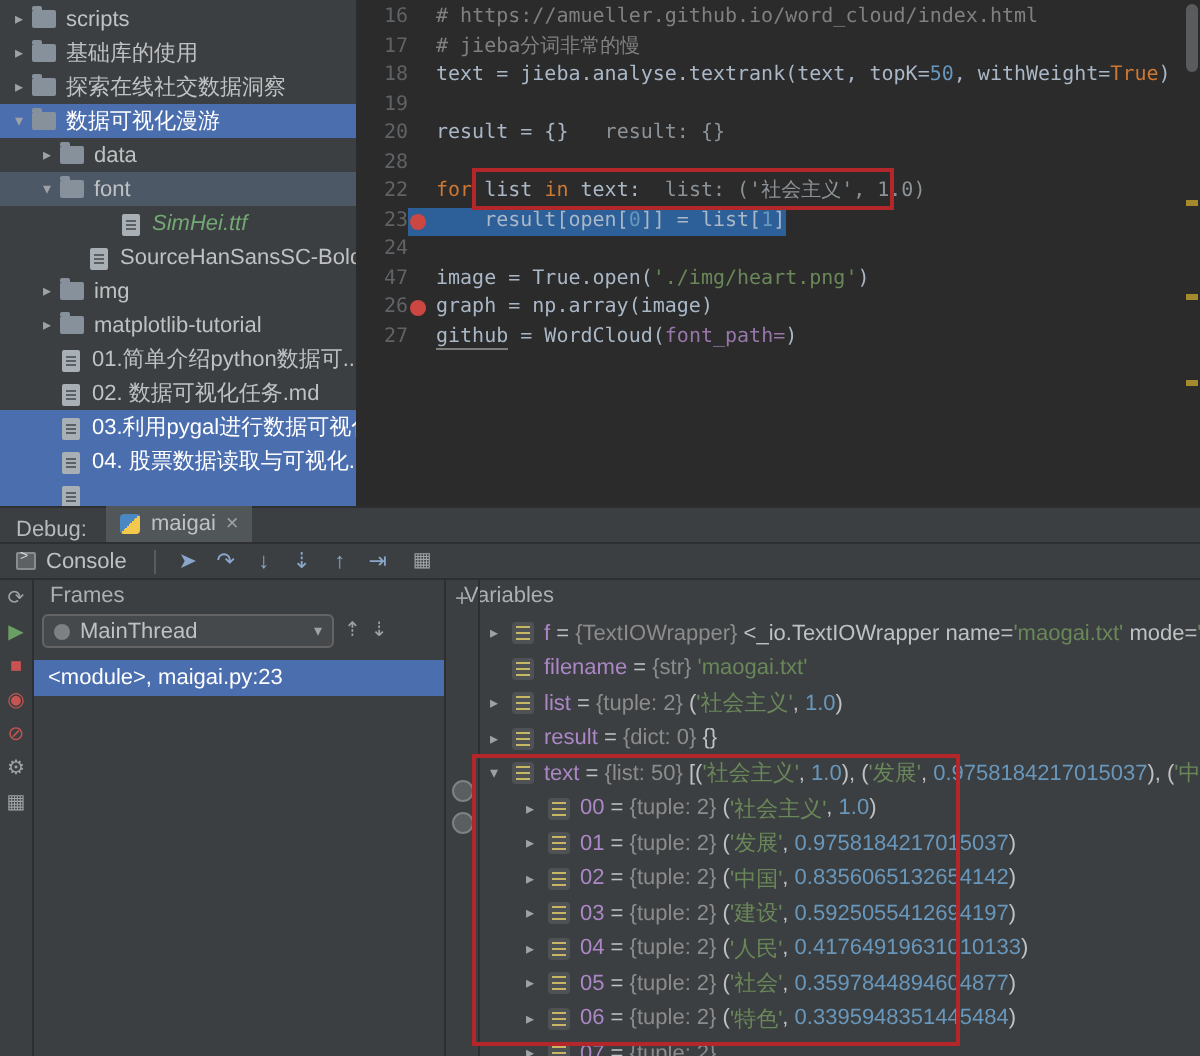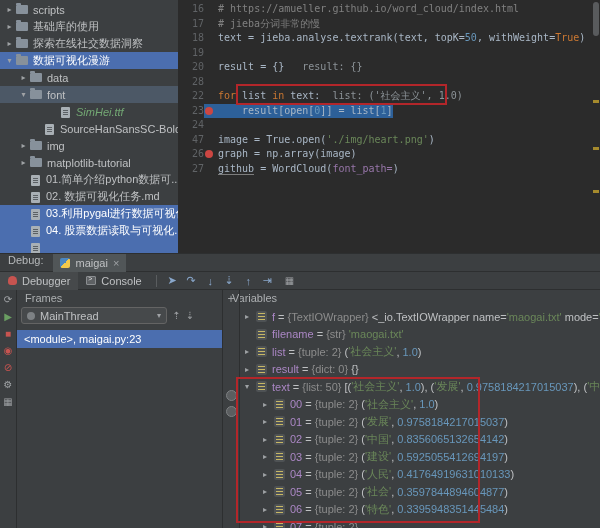--- a/index.html
+++ b/index.html
@@ -33,21 +33,21 @@
 .tk-kw{color:#cc7832}
 .tk-str{color:#6a8759}
 .tk-num{color:#6897bb}
 .tk-hint{color:#8c9398}
 .tk-param{color:#9876aa}
 .tk-und{color:#a9b7c6;border-bottom:1px solid #7d7d7d}
 .ed-scroll{position:absolute;top:2px;right:1px;width:6px;height:34px;background:#595b5d;border-radius:3px}
 .stripe{position:absolute;right:1px;width:6px;height:3px;background:#a58a2d}
 
 
-.debug-bar{height:18px;background:#3c3f41;border-bottom:1px solid #2d2f30;display:flex;align-items:flex-start}
+.debug-bar{height:18px;background:#3c3f41;border-bottom:1px solid #2d2f30;display:flex;align-items:flex-end}
 .debug-label{margin-left:8px;color:#b7babc}
 .dtab{margin-left:10px;height:18px;display:flex;align-items:center;gap:5px;padding:0 7px;background:#515658}
 .py-ico{width:10px;height:10px;border-radius:2px;background:linear-gradient(135deg,#4b87c2 0 50%,#f2c94c 50% 100%)}
 .dtab-close{color:#9fa2a5;font-size:11px;line-height:1}
 
 .view-bar{height:18px;background:#3c3f41;border-bottom:1px solid #2d2f30;display:flex;align-items:center}
 .vtab{height:18px;display:flex;align-items:center;gap:5px;padding:0 8px}
 .vtab.active{background:#46494b}
 .bug-ico{width:9px;height:9px;border-radius:50% 50% 3px 3px;background:#c75450}
 .console-ico{width:10px;height:9px;background:#5e6164;border:1px solid #8a8d90;border-radius:1px;position:relative}
@@ -205,24 +205,20 @@
   <div class="debug-bar">
     <span class="debug-label">Debug:</span>
     <div class="dtab">
       <span class="py-ico"></span>
       <span>maigai</span>
       <span class="dtab-close">×</span>
     </div>
   </div>
 
   <div class="view-bar">
-    <div class="vtab active">
-      <span class="bug-ico"></span>
-      <span>Debugger</span>
-    </div>
     <div class="vtab">
       <span class="console-ico"></span>
       <span>Console</span>
     </div>
     <div class="vsep"></div>
     <div class="steps">
         <span class="step-ico">➤</span>
         <span class="step-ico">↷</span>
         <span class="step-ico">↓</span>
         <span class="step-ico">⇣</span>

